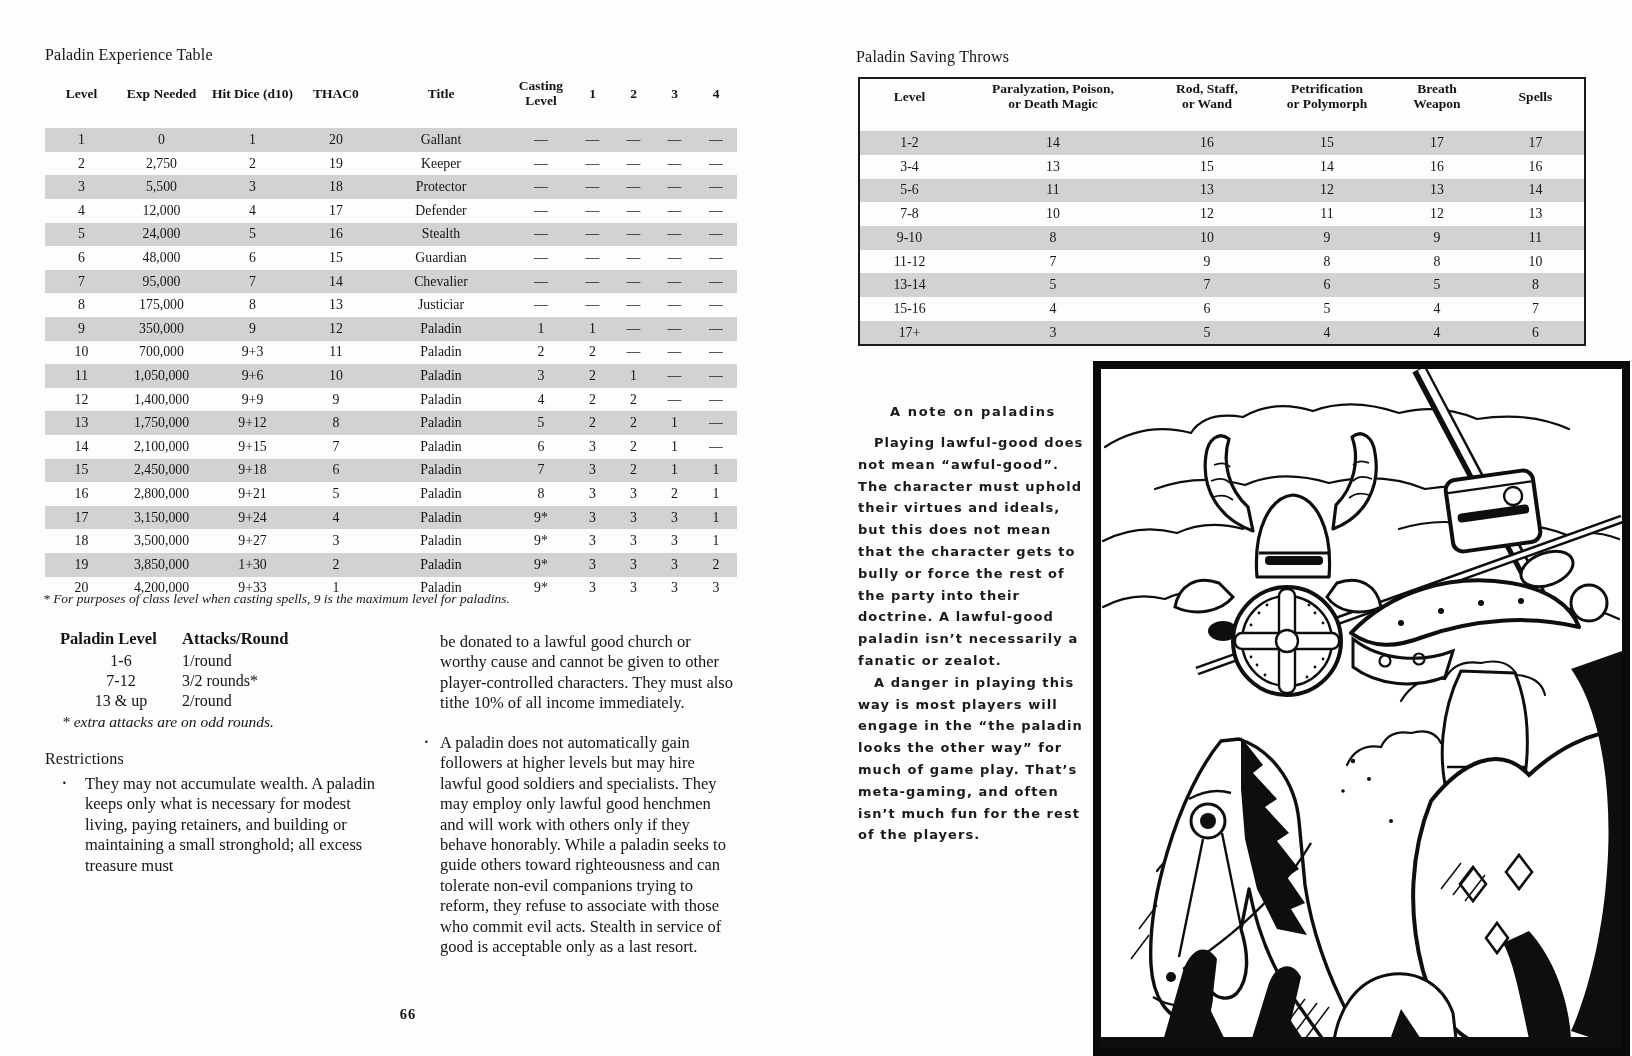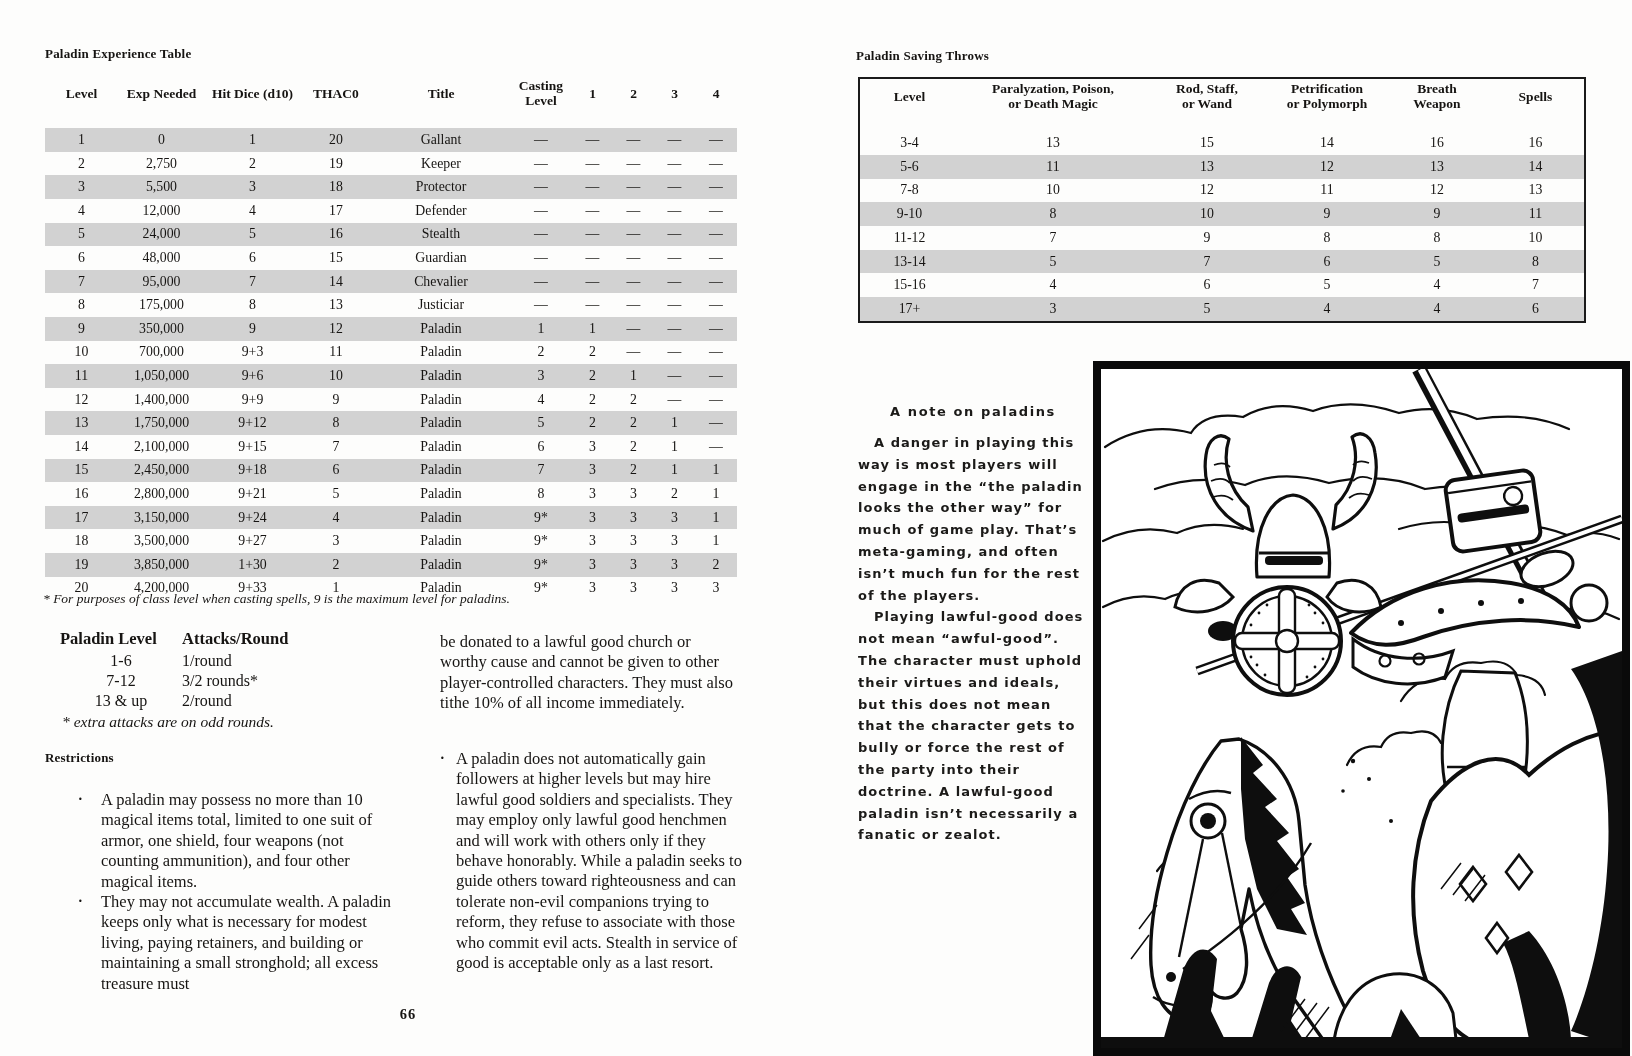--- a/index.html
+++ b/index.html
@@ -1,19 +1,19 @@
 <!DOCTYPE html>
 <html><head>
 <meta charset="utf-8">
 <style>
   html,body{margin:0;padding:0;background:#e9e9e9;}
   #spread{position:relative;width:1632px;height:1056px;background:#fdfdfc;overflow:hidden;
           font-family:"Liberation Serif", serif;color:#161412;}
   .abs{position:absolute;}
-  h2.sec-title{margin:0;font-size:13px;font-weight:700;letter-spacing:.2px;}
+  h2.sec-title{margin:0;font-size:16px;font-weight:400;letter-spacing:.2px;}
 
   
   table{border-collapse:collapse;table-layout:fixed;}
   tr.shade{background:#d2d2d2;}
   th{font-weight:700;white-space:pre-line;vertical-align:middle;line-height:1.12;padding:2px 2px 20px;}
   td{text-align:center;padding:0;}
 
   table.exp{width:692px;font-size:13.8px;}
   table.exp th{font-size:13.5px;}
   table.exp thead tr{height:34px;}
@@ -30,21 +30,21 @@
   table.atk th:last-child{text-align:left;}
   table.atk td{height:20.3px;}
   table.atk td:first-child{text-align:center;}
   table.atk td:last-child{text-align:left;margin-left:16px;}
 
   .footnote{font-style:italic;font-size:13.5px;}
   .atk-foot{font-style:italic;font-size:15.5px;}
 
   
   .bodytext{font-size:16.5px;line-height:20.4px;}
-  ul.bullets{margin:16px;list-style:none;}
+  ul.bullets{margin:0;list-style:none;}
   ul.bullets li{position:relative;}
   ul.bullets li::before{content:"\00B7";position:absolute;font-size:20px;top:-1px;}
   ul.b-left{padding-left:45px;width:295px;}
   ul.b-left li::before{left:-24px;}
   ul.b-right{padding-left:22px;width:298px;}
   ul.b-right li::before{left:-17px;}
   .cont-para{width:298px;margin:0;}
   .pagenum{font-size:14.5px;font-weight:700;letter-spacing:1px;}
 
   
@@ -362,21 +362,20 @@
           <td>13 &amp; up</td>
           <td>2/round</td>
         </tr>
       </tbody>
   </table>
   <div class="atk-foot abs" style="left:62px;top:713px;">* extra attacks are on odd rounds.</div>
 
   <h2 class="sec-title abs" style="left:45px;top:750px;">Restrictions</h2>
 
   <ul class="bullets b-left bodytext abs" style="left:40px;top:774px;">
-      <li>A paladin may possess no more than 10 magical items total, limited to one suit of armor, one shield, four weapons (not counting ammunition), and four other magical items.</li>
       <li>They may not accumulate wealth. A paladin keeps only what is necessary for modest living, paying retainers, and building or maintaining a small stronghold; all excess treasure must</li>
     </ul>
 
   <p class="cont-para bodytext abs" style="left:440px;top:632px;">be donated to a lawful good church or worthy cause and cannot be given to other player-controlled characters. They must also tithe 10% of all income immediately.</p>
 
   <ul class="bullets b-right bodytext abs" style="left:418px;top:733px;">
       <li>A paladin does not automatically gain followers at higher levels but may hire lawful good soldiers and specialists. They may employ only lawful good henchmen and will work with others only if they behave honorably. While a paladin seeks to guide others toward righteousness and can tolerate non-evil companions trying to reform, they refuse to associate with those who commit evil acts. Stealth in service of good is acceptable only as a last resort.</li>
     </ul>
 
   <div class="pagenum abs" style="left:388px;top:1006px;width:40px;text-align:center;">66</div>
@@ -400,20 +399,28 @@
           <th>Rod, Staff,
 or Wand</th>
           <th>Petrification
 or Polymorph</th>
           <th>Breath
 Weapon</th>
           <th>Spells</th>
         </tr>
       </thead>
       <tbody>
+        <tr class="shade">
+          <td>1-2</td>
+          <td>14</td>
+          <td>16</td>
+          <td>15</td>
+          <td>17</td>
+          <td>17</td>
+        </tr>
         <tr>
           <td>3-4</td>
           <td>13</td>
           <td>15</td>
           <td>14</td>
           <td>16</td>
           <td>16</td>
         </tr>
         <tr class="shade">
           <td>5-6</td>
@@ -469,22 +476,22 @@
           <td>5</td>
           <td>4</td>
           <td>4</td>
           <td>6</td>
         </tr>
       </tbody>
   </table>
 
   <div class="note note-title abs" style="left:860px;top:404px;">A note on paladins</div>
   <div class="note note-body abs" style="left:858px;top:432px;">
+    <p>Playing lawful-good does not mean “awful-good”. The character must uphold their virtues and ideals, but this does not mean that the character gets to bully or force the rest of the party into their doctrine. A lawful-good paladin isn’t necessarily a fanatic or zealot.</p>
     <p>A danger in playing this way is most players will engage in the “the paladin looks the other way” for much of game play. That’s meta-gaming, and often isn’t much fun for the rest of the players.</p>
-    <p>Playing lawful-good does not mean “awful-good”. The character must uphold their virtues and ideals, but this does not mean that the character gets to bully or force the rest of the party into their doctrine. A lawful-good paladin isn’t necessarily a fanatic or zealot.</p>
   </div>
 
   <figure class="illu abs" style="left:1093px;top:361px;margin:0;">
     <svg width="521" height="679" viewBox="0 0 521 679">
       <rect x="0" y="0" width="521" height="679" fill="#ffffff"></rect>
 
       <g fill="none" stroke="#0e0e0e" stroke-width="2.2" stroke-linecap="round">
         <path d="M4 78 q40 -26 86 -14 q14 -22 52 -16 q30 -18 70 -6 q38 -14 86 2 q40 -10 78 6 q52 -8 92 10"></path>
         <path d="M54 120 q44 -16 90 -4 q36 -16 84 -2 q52 -12 96 6 q44 -8 96 8"></path>
         <path d="M2 172 q36 -18 74 -8 q30 -14 66 -4"></path>

